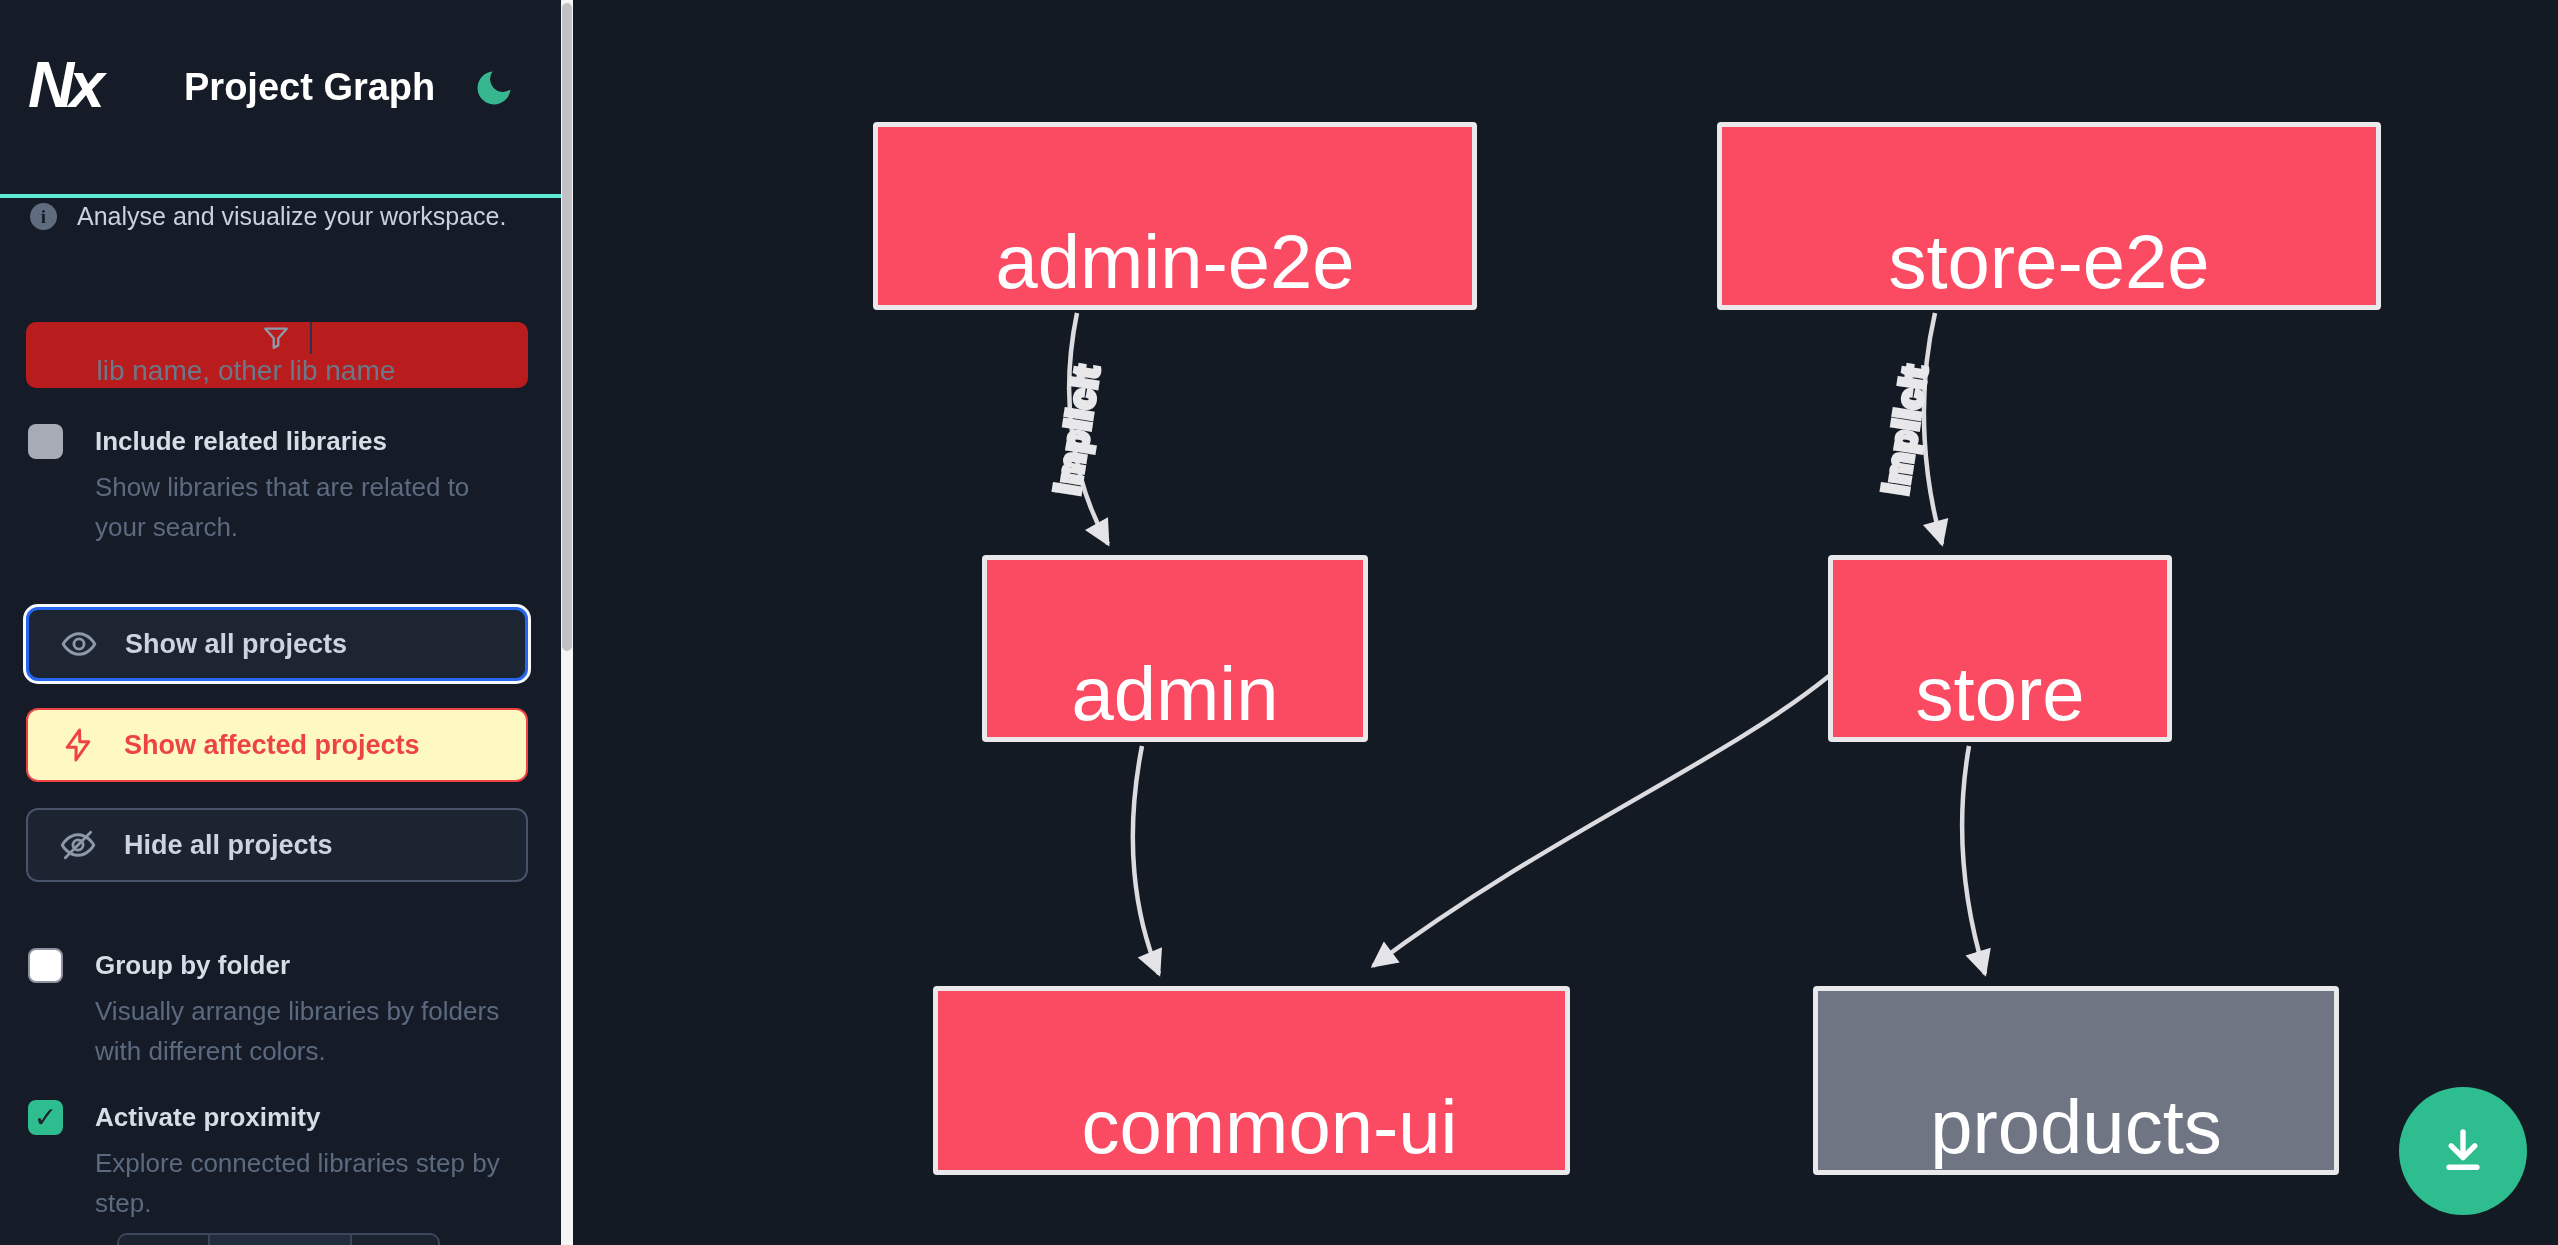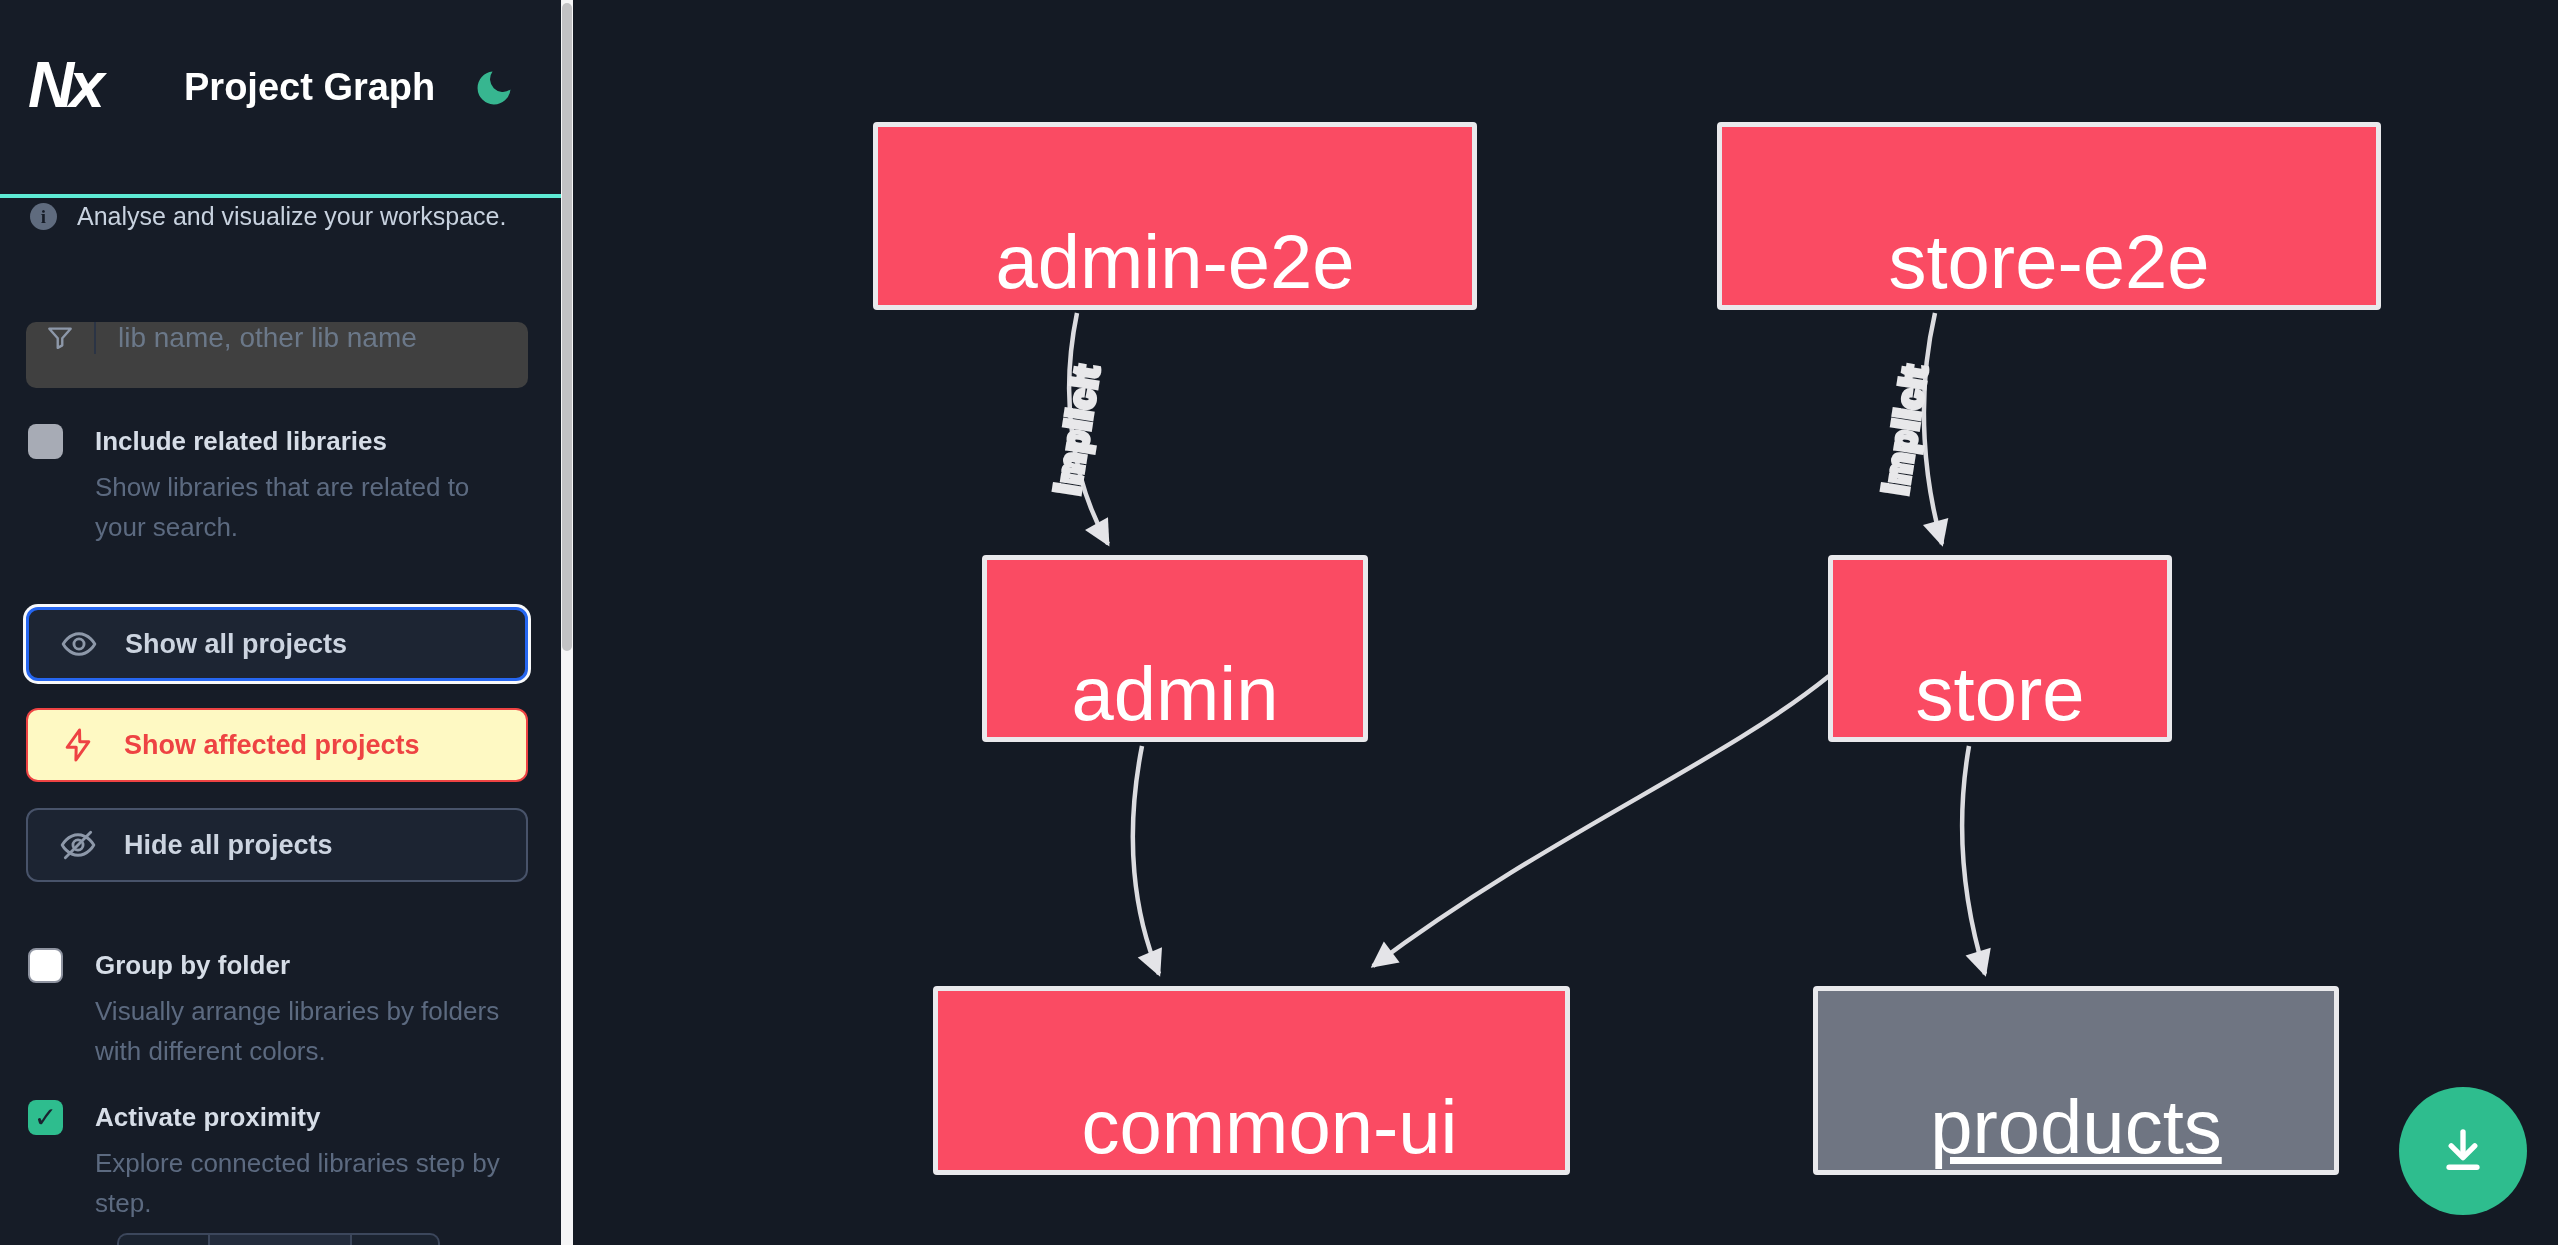--- a/index.html
+++ b/index.html
@@ -17,21 +17,21 @@
   .sb-header{position:absolute;left:0;top:0;width:561px;height:198px;border-bottom:4px solid #5eead4;}
   .logo{position:absolute;left:28px;top:48px;color:#ffffff;font-size:64px;font-weight:900;letter-spacing:-5px;font-style:italic;}
   .app-title{position:absolute;left:184px;top:66px;color:#ffffff;font-size:38px;font-weight:700;}
   .moon-btn{position:absolute;left:472px;top:66px;width:44px;height:44px;cursor:pointer;}
   .tagline-row{position:absolute;left:30px;top:202px;width:510px;display:flex;align-items:center;gap:20px;}
   .info-icon{width:27px;height:27px;border-radius:50%;background:#5f6b7e;color:#161c27;
     font-size:19px;font-weight:800;display:flex;align-items:center;justify-content:center;flex:0 0 auto;font-family:"Liberation Serif",serif;}
   .tagline{color:#c8d2df;font-size:25px;}
   .search-box{
     position:absolute;left:26px;top:322px;width:502px;height:66px;
-    background:#404040;border-radius:10px;display:flex;align-items:flex-start;overflow:hidden;
+    background:#b91c1c;border-radius:10px;display:flex;align-items:center;overflow:hidden;flex-direction:column;
   }
   .search-icon-cell{width:70px;display:flex;align-items:center;justify-content:center;border-right:2px solid #2b3445;}
   .search-input{
     flex:1;background:transparent;border:none;outline:none;color:#dfe6f0;
     font-size:28px;padding:0 22px;font-family:inherit;
   }
   .search-input::placeholder{color:#6b7889;opacity:1;}
   .opt-row{position:absolute;left:28px;width:505px;}
   .cb{width:35px;height:35px;border-radius:8px;flex:0 0 auto;cursor:pointer;}
   .cb--gray{background:#a7abb5;}
@@ -66,21 +66,21 @@
     display:flex;align-items:flex-end;justify-content:center;
     color:#ffffff;font-size:76px;cursor:pointer;
   }
   .node--pink{background:#fa4b63;}
   .node--gray{background:#6f7582;}
   .n-admin-e2e{left:300px;top:122px;width:604px;height:188px;}
   .n-store-e2e{left:1144px;top:122px;width:664px;height:188px;}
   .n-admin{left:409px;top:555px;width:386px;height:187px;}
   .n-store{left:1255px;top:555px;width:344px;height:187px;}
   .n-common-ui{left:360px;top:986px;width:637px;height:189px;padding-left:36px;}
-  .n-products{left:1240px;top:986px;width:526px;height:189px;text-decoration:underline;}
+  .n-products{left:1240px;top:986px;width:526px;height:189px;}
   .edge-label{
     font-family:"Liberation Sans",sans-serif;font-size:35px;font-weight:700;letter-spacing:1px;
     fill:none;stroke:#e8e8ea;stroke-width:5px;
   }
   .fab{
     position:absolute;left:1826px;top:1087px;width:128px;height:128px;border-radius:50%;
     background:#2ebd8e;display:flex;align-items:center;justify-content:center;cursor:pointer;
   }
 </style>
 </head>

